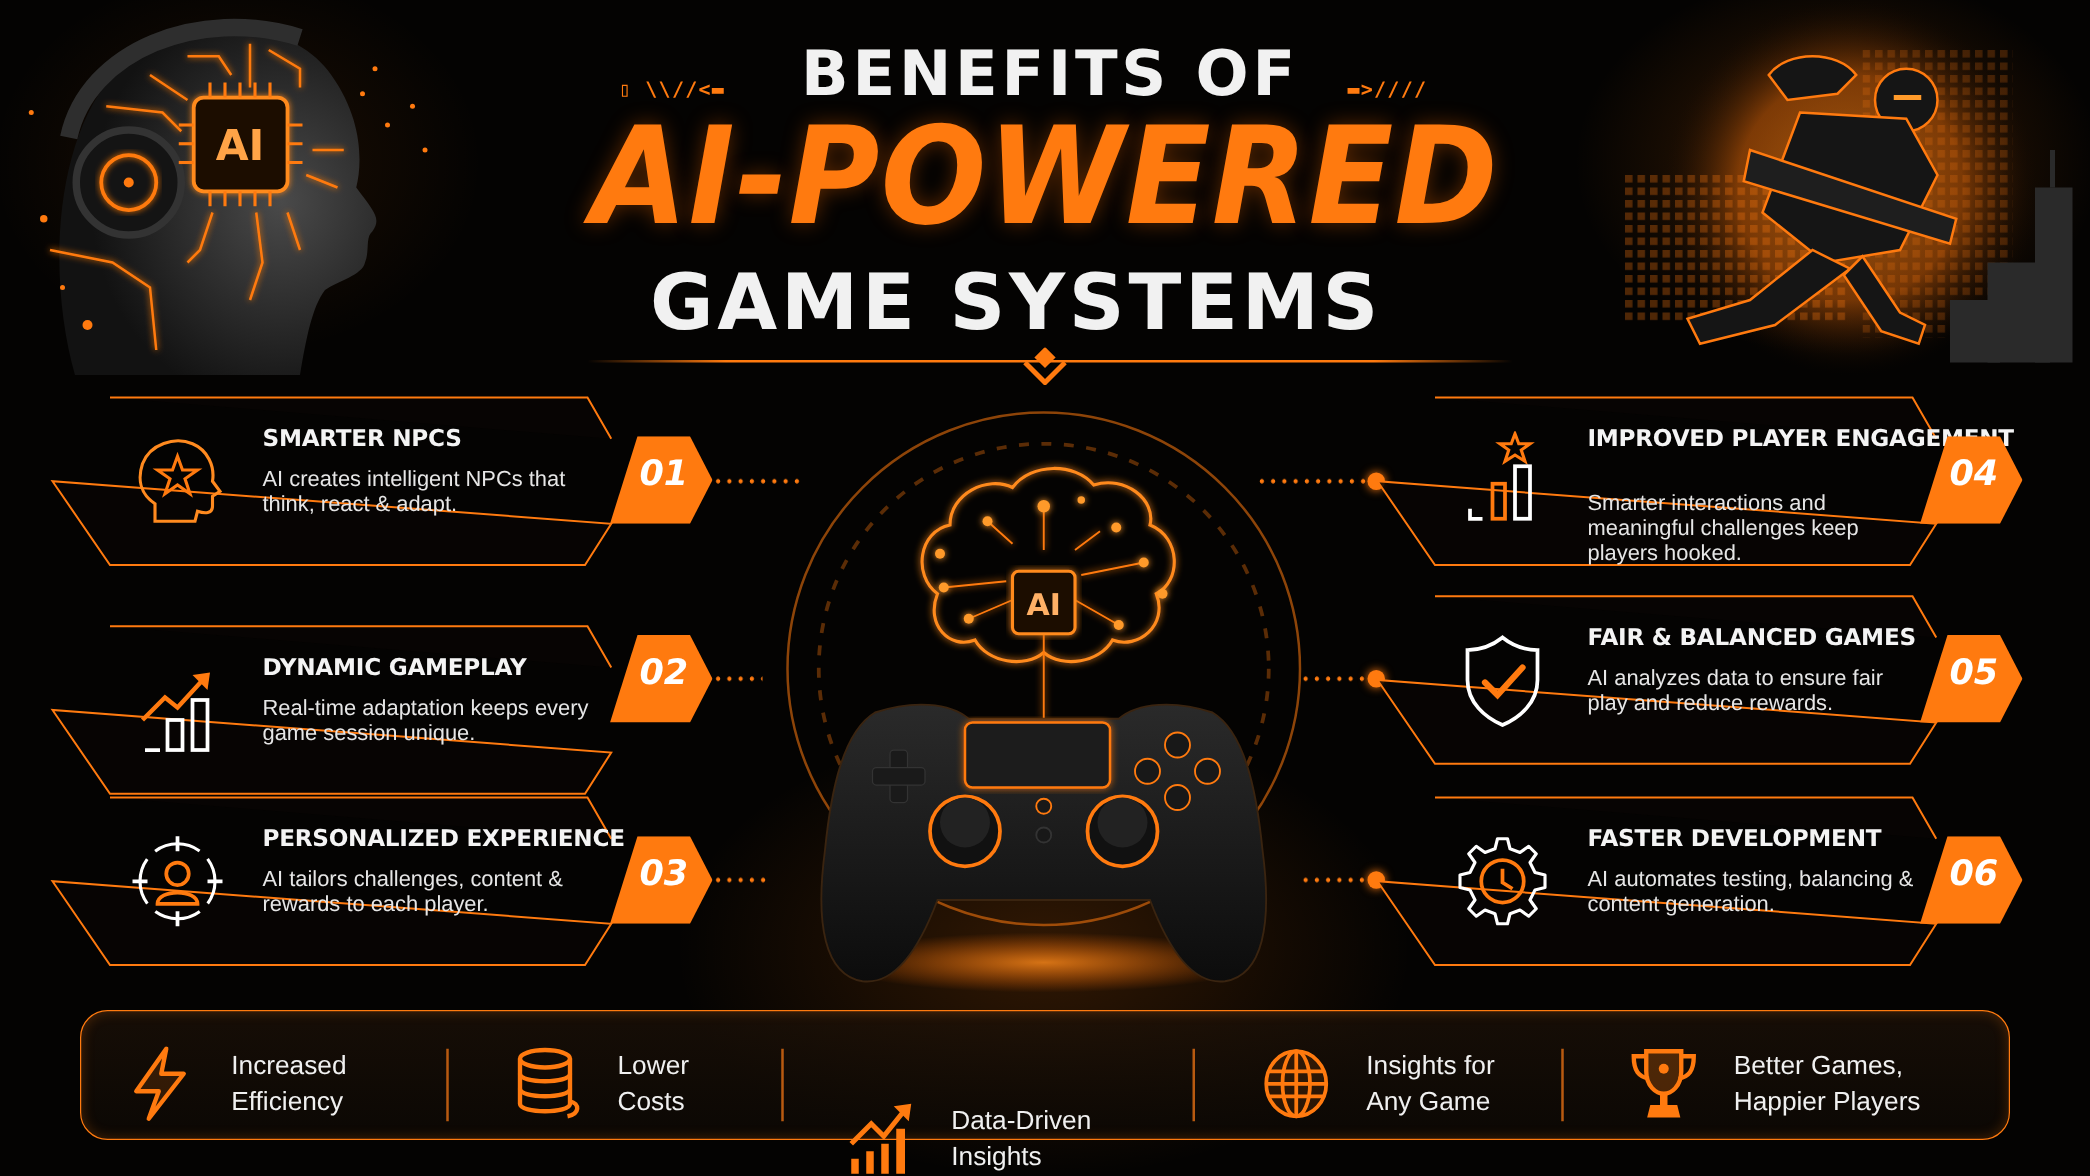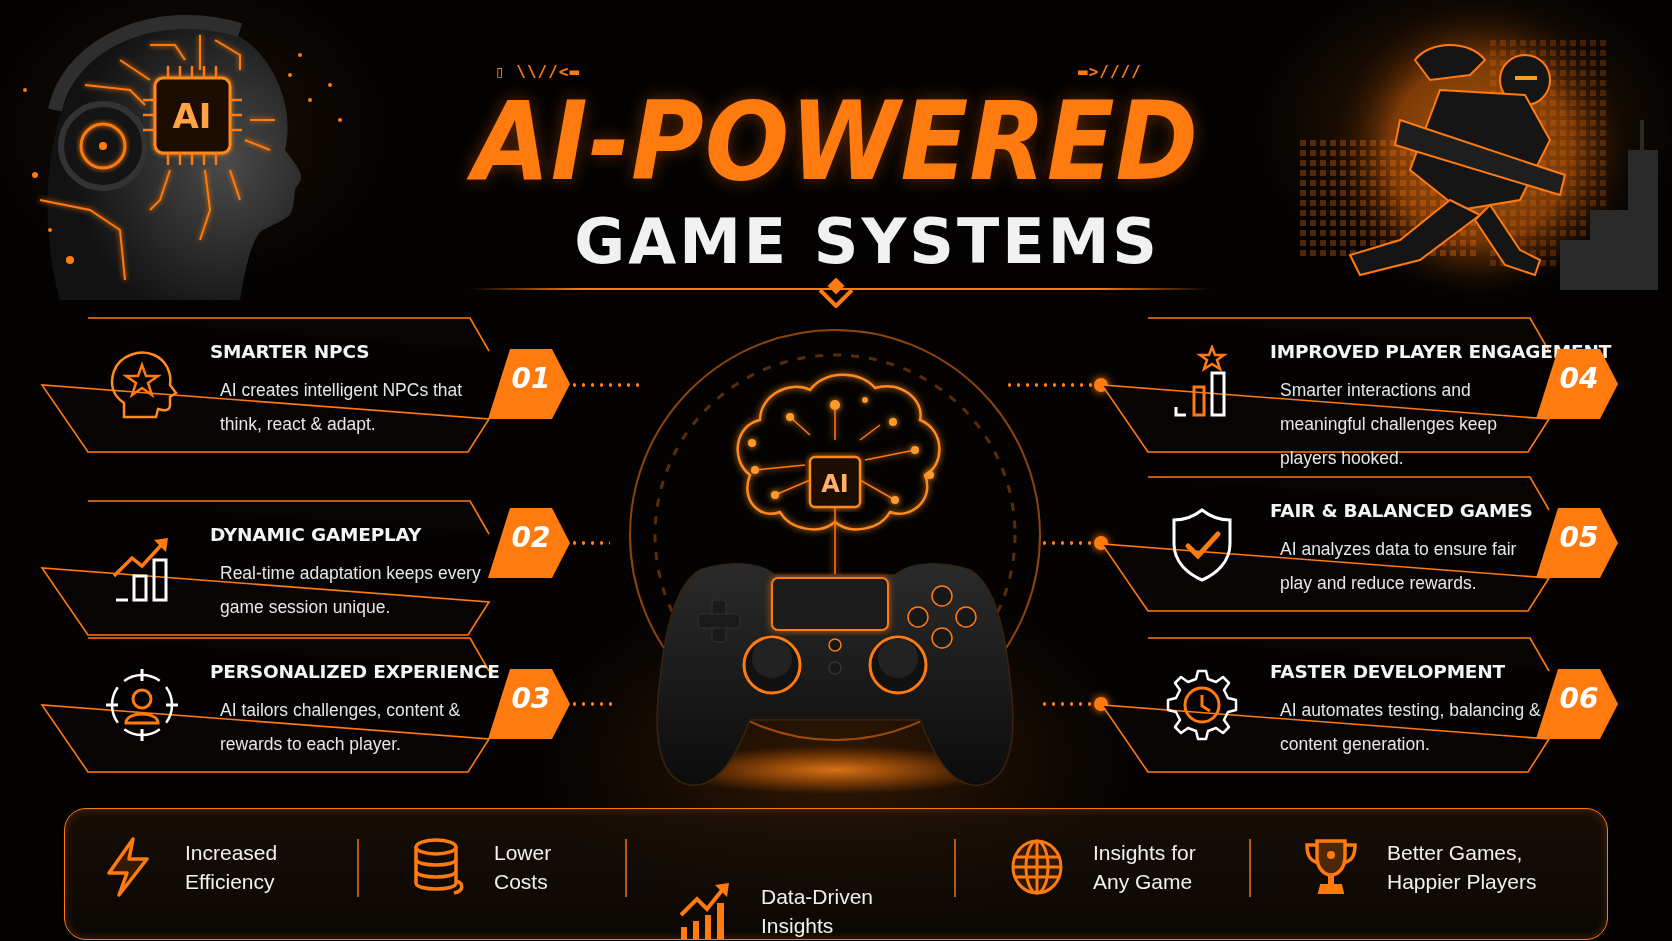--- a/index.html
+++ b/index.html
@@ -10,42 +10,42 @@
       radial-gradient(ellipse 420px 260px at 835px 760px, rgba(255,120,10,0.18), transparent 70%),
       radial-gradient(ellipse 300px 220px at 1470px 130px, rgba(255,120,10,0.22), transparent 70%),
       radial-gradient(ellipse 280px 220px at 190px 130px, rgba(255,120,10,0.10), transparent 70%),
       #040302;
   }
   .abs { position: absolute; }
 
   
   .title-line1 { left: 560px; top: 30px; width: 560px; text-align: center; font-family: "DejaVu Sans", sans-serif; font-weight: bold; font-size: 50px; letter-spacing: 3px; color: #f1f1f1; }
   .title-line2 { left: 380px; top: 88px; width: 912px; text-align: center; font-family: "DejaVu Sans", sans-serif; font-weight: bold; font-size: 108px; letter-spacing: 1px; color: #ff7a0f; text-shadow: 0 0 18px rgba(255,110,0,0.35); transform: scaleX(0.92); line-height: 1; font-style: italic; }
-  .title-line3 { left: 520px; top: 205px; width: 640px; text-align: right; font-family: "DejaVu Sans", sans-serif; font-weight: bold; font-size: 62px; letter-spacing: 3px; color: #f1f1f1; }
+  .title-line3 { left: 520px; top: 205px; width: 640px; text-align: left; font-family: "DejaVu Sans", sans-serif; font-weight: bold; font-size: 62px; letter-spacing: 3px; color: #f1f1f1; }
   .deco { font-family: "DejaVu Sans Mono", monospace; font-size: 16px; font-weight: bold; color: #ff7a0f; letter-spacing: 1px; }
   .divider-line { left: 470px; top: 288px; width: 740px; height: 2px; background: linear-gradient(90deg, transparent, #ff7a0f 15%, #ff7a0f 85%, transparent); }
   .divider-chevron { left: 816px; top: 278px; width: 40px; height: 30px; }
 
   
   .art { overflow: hidden; }
 
   
   .card { position: absolute; width: 450px; height: 140px; }
   .card svg.frame { position: absolute; inset: 0; overflow: visible; }
   .card .icon { position: absolute; left: 62px; top: 28px; width: 80px; height: 80px; }
   .card .ctitle { position: absolute; left: 170px; top: 24px; font-family: "DejaVu Sans", sans-serif; font-weight: bold; font-size: 18.5px; color: #f4f4f4; white-space: nowrap; letter-spacing: -0.2px; }
-  .card .cdesc { position: absolute; left: 180px; top: 56px; width: 270px; font-family: "Liberation Sans", sans-serif; font-size: 17.5px; line-height: 34px; color: #e6e6e6; }
+  .card .cdesc { position: absolute; left: 170px; top: 56px; width: 270px; font-family: "Liberation Sans", sans-serif; font-size: 17.5px; line-height: 20px; color: #e6e6e6; }
   .badge { position: absolute; width: 82px; height: 58px; }
   .badge svg { position: absolute; inset: 0; }
   .badge span { position: absolute; inset: 0; display: flex; align-items: center; justify-content: center; font-family: "DejaVu Sans", sans-serif; font-weight: bold; font-style: italic; font-size: 28px; color: #fff; padding-left: 4px; }
   .dots { position: absolute; height: 4px; background-image: radial-gradient(circle, #ff7a0f 1.5px, transparent 2px); background-size: 9px 4px; background-repeat: repeat-x; }
   .dot-end { position: absolute; width: 14px; height: 14px; border-radius: 50%; background: #ff7a0f; box-shadow: 0 0 8px #ff7a0f; }
 
   
-  .bottom-bar { left: 64px; top: 808px; width: 1544px; height: 132px; border: 1.5px solid #ff7a0f; border-radius: 22px; background: linear-gradient(180deg, rgba(30,18,8,0.7), rgba(12,8,4,0.9)); box-shadow: 0 0 10px rgba(255,120,10,0.25) inset; }
+  .bottom-bar { left: 64px; top: 808px; width: 1544px; height: 104px; border: 1.5px solid #ff7a0f; border-radius: 22px; background: linear-gradient(180deg, rgba(30,18,8,0.7), rgba(12,8,4,0.9)); box-shadow: 0 0 10px rgba(255,120,10,0.25) inset; }
   .bitem { position: absolute; top: 0; height: 116px; display: flex; align-items: center; }
   .bitem .bicon { width: 56px; height: 60px; flex: 0 0 auto; }
   .bitem .blabel { margin-left: 28px; font-family: "Liberation Sans", sans-serif; font-size: 21px; line-height: 29px; color: #f0f0f0; white-space: pre-line; }
   .bsep { position: absolute; top: 30px; width: 1.5px; height: 58px; background: #b85a10; }
 </style>
 </head>
 <body>
 
 <div class="stage">
 
@@ -134,20 +134,21 @@
         <path d="M110,120 L275,175 L270,195 L105,145 Z" fill="#1e1e1e"></path>
         <path d="M160,200 L110,240 L60,255 L70,275 L130,260 L190,215 Z"></path>
         <path d="M200,205 L230,250 L250,260 L245,275 L215,265 L185,220 Z"></path>
       </g>
       <path d="M225,78 L247,78" stroke="#ff9a2a" stroke-width="4"></path>
     </svg>
   </div>
 
   <div class="abs deco" style="left:495px;top:62px;">▯ \\//&lt;▬</div>
   <div class="abs deco" style="left:1078px;top:62px;">▬&gt;////</div>
+  <div class="abs title-line1">BENEFITS OF</div>
   <div class="abs title-line2">AI-POWERED</div>
   <div class="abs title-line3">GAME SYSTEMS</div>
   <div class="abs divider-line"></div>
   <svg class="abs divider-chevron" viewBox="0 0 40 30">
     <rect x="14" y="2" width="12" height="12" transform="rotate(45 20 8)" fill="#ff7a0f"></rect>
     <path d="M4,12 L20,28 L36,12" stroke="#ff7a0f" stroke-width="4" fill="none"></path>
   </svg>
 
   <div class="abs" style="left:600px;top:300px;width:470px;height:500px;">
     <svg width="470" height="500" viewBox="0 0 470 500">
@@ -288,21 +289,21 @@
     <svg class="frame" width="450" height="136" viewBox="0 0 450 136">
         <path d="M48,1 L430,1 L449,34 M449,102 L428,135 L48,135 L2,68 Z" fill="rgba(8,5,3,0.85)" stroke="#ff7a0f" stroke-width="1.6"></path>
       </svg>
     <svg class="icon" viewBox="0 0 80 80">
       <path d="M50,2 L53,10 L62,10 L55,15 L58,24 L50,19 L42,24 L45,15 L38,10 L47,10 Z" fill="none" stroke="#ff7a0f" stroke-width="2.5"></path>
       <path d="M14,62 L14,70 L24,70" stroke="#fff" stroke-width="3" fill="none"></path>
       <rect x="32" y="42" width="10" height="28" fill="none" stroke="#ff7a0f" stroke-width="3"></rect>
       <rect x="50" y="28" width="12" height="42" fill="none" stroke="#fff" stroke-width="3"></rect>
     </svg>
     <div class="ctitle">IMPROVED PLAYER ENGAGEMENT</div>
-    <div class="cdesc" style="width:260px;">Smarter interactions and meaningful challenges keep players hooked.</div>
+    <div class="cdesc" style="width:260px;margin-top:19px;">Smarter interactions and meaningful challenges keep players hooked.</div>
   </div>
   <div class="badge" style="left:1536px;top:349px;">
     <svg viewBox="0 0 82 70">
         <path d="M22,0 L64,0 L82,35 L64,70 L0,70 Z" fill="#ff7a0f"></path>
       </svg>
     <span>04</span>
   </div>
 
   <div class="card" style="left:1100px;top:476px;">
     <svg class="frame" width="450" height="136" viewBox="0 0 450 136">

